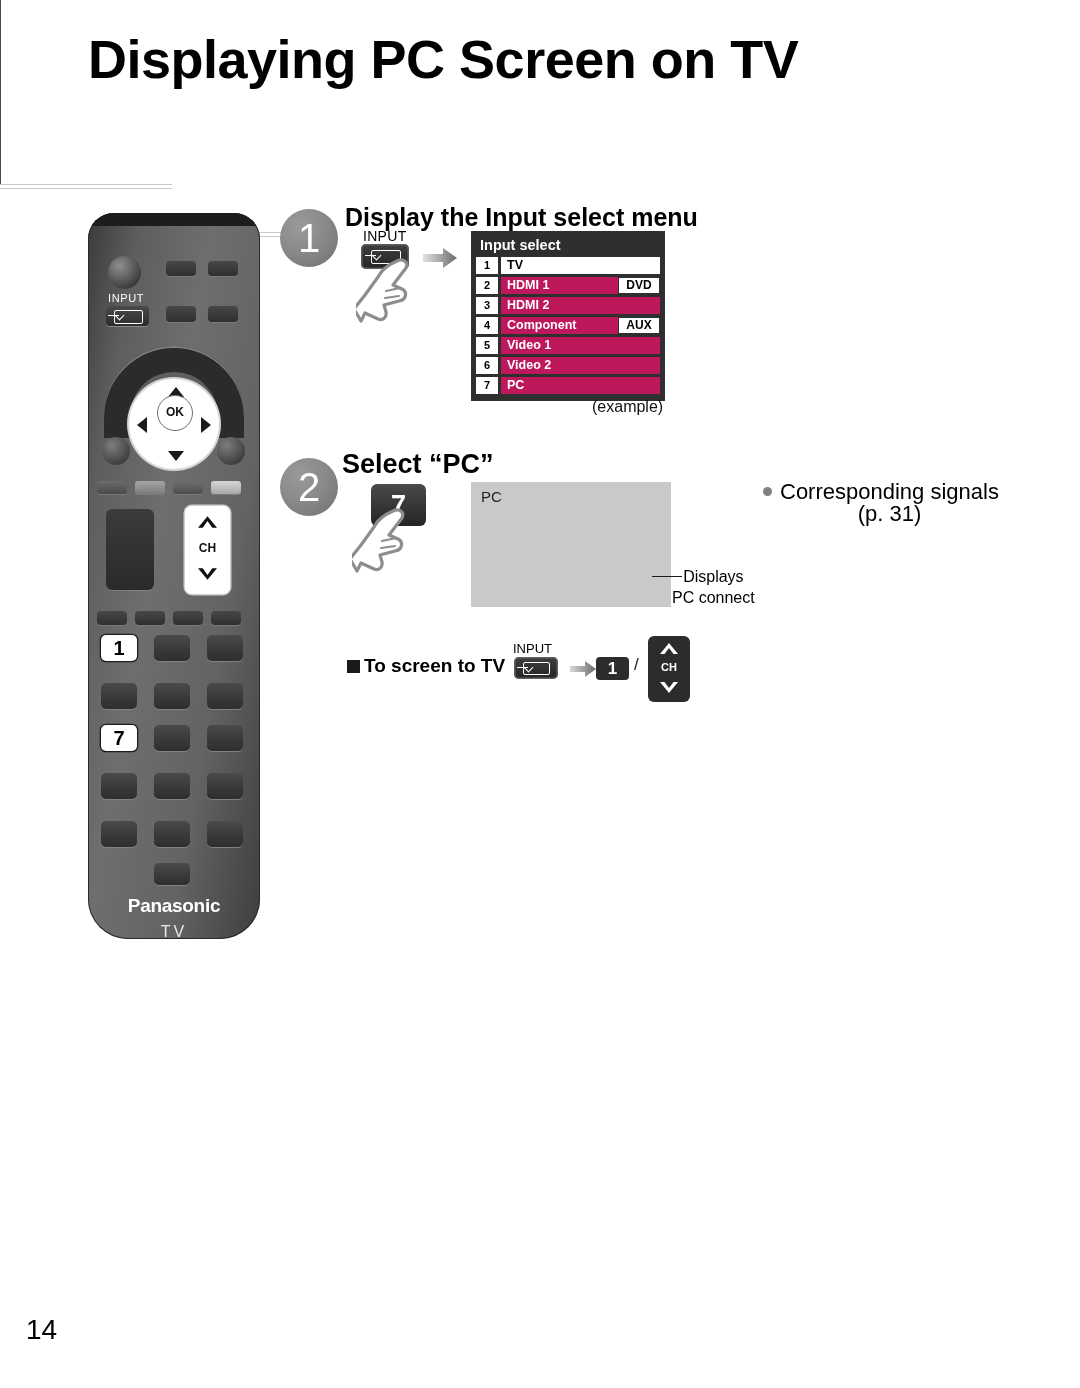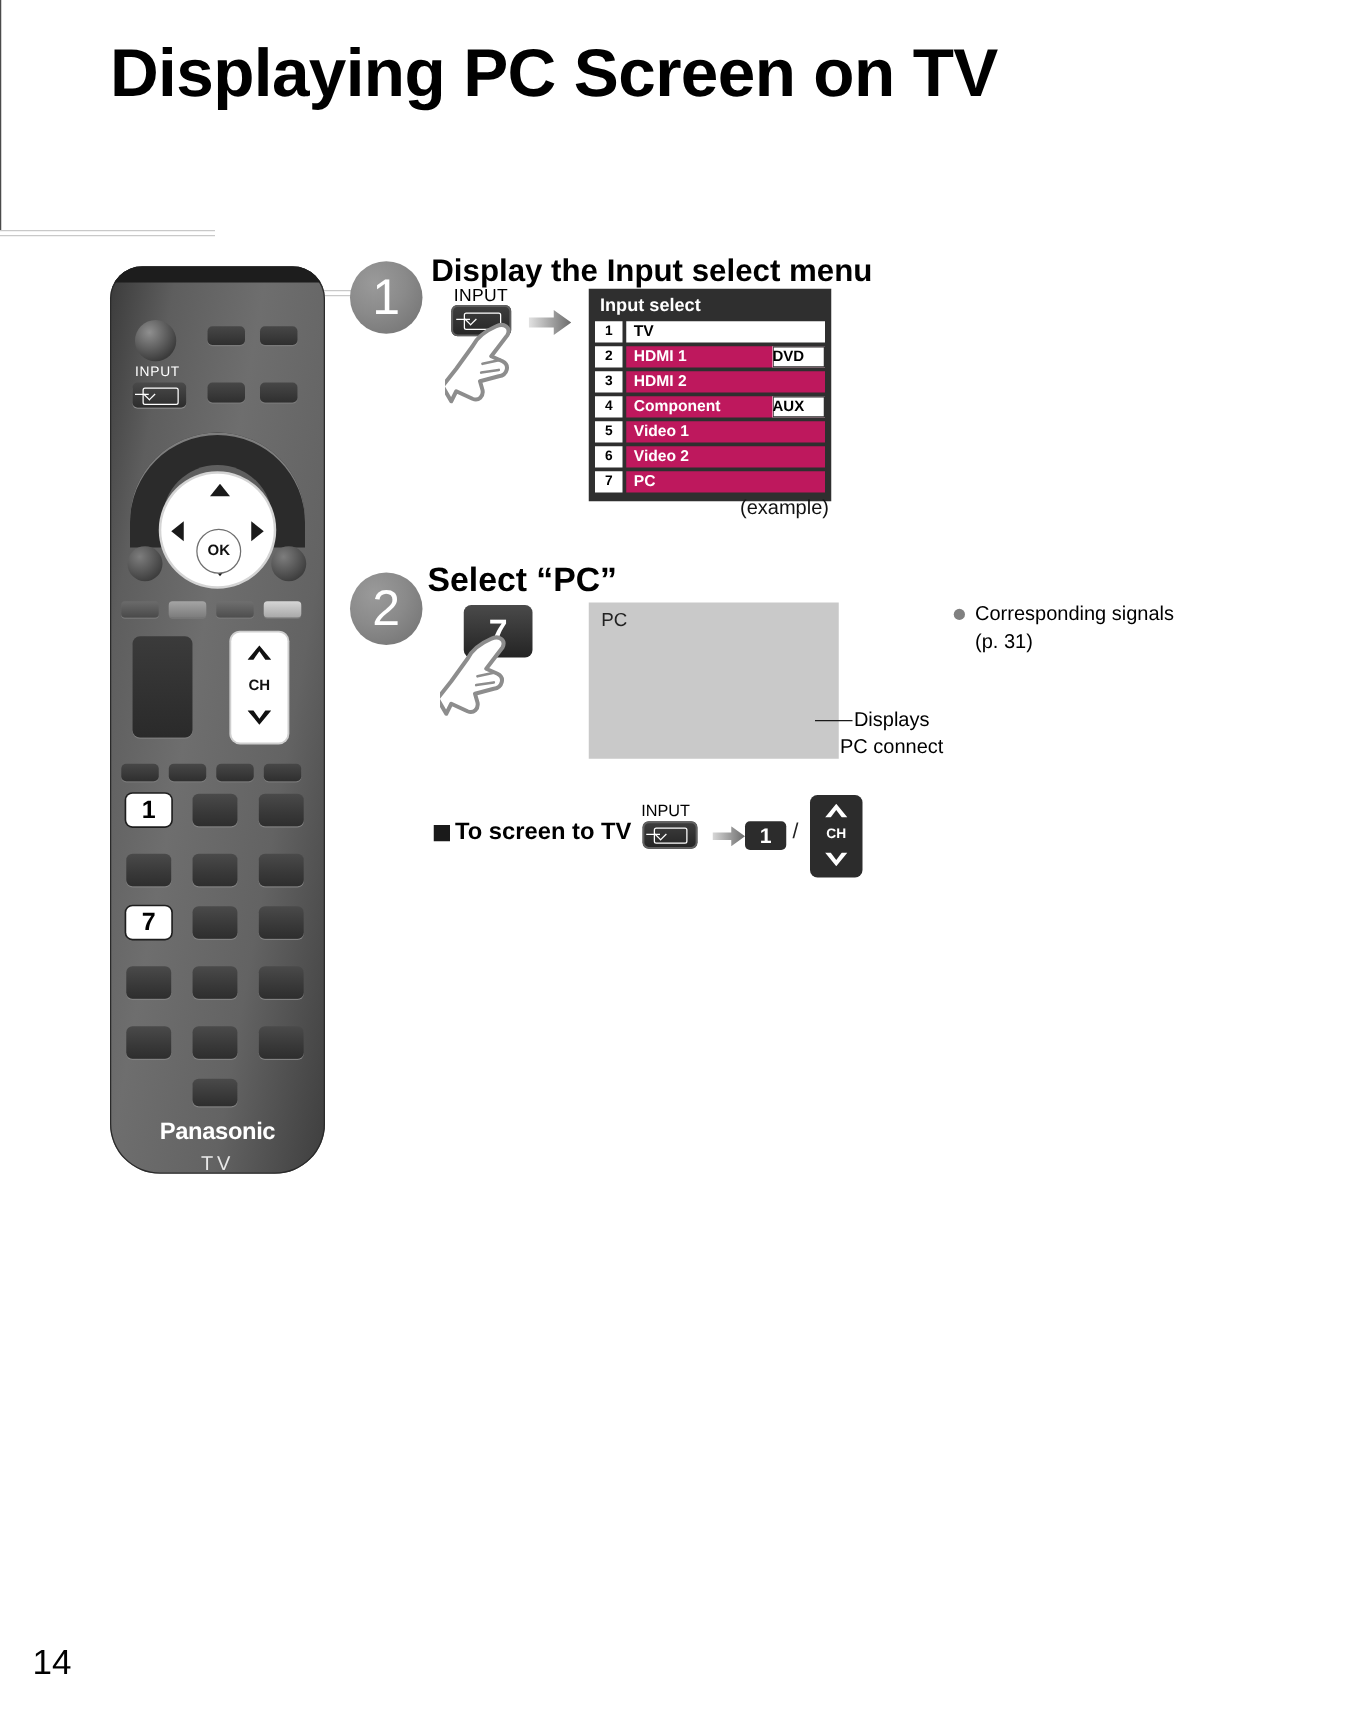--- a/index.html
+++ b/index.html
@@ -142,21 +142,21 @@
     width: 88px; height: 66px; border-radius: 44px 44px 0 0;
     background: linear-gradient(180deg, #5f5f5f, #555);
   }
   #dpad {
     position: absolute; left: 41px; top: 166px; width: 90px; height: 90px;
     border-radius: 50%;
     background: #ffffff;
     box-shadow: 0 0 0 2px #d4d4d4;
   }
   #ok-btn {
-    position: absolute; left: 28px; top: 44px; width: 34px; height: 34px;
+    position: absolute; left: 28px; top: 16px; width: 34px; height: 34px;
     border-radius: 50%; border: 1.6px solid #6f6f6f; background: #ffffff;
     font-size: 12px; font-weight: bold; text-align: center; line-height: 33px; color: #111;
   }
   .dpad-arrow { position: absolute; width: 0; height: 0; }
   #dp-up    { left: 39px; top: 8px;  border-left: 8px solid transparent; border-right: 8px solid transparent; border-bottom: 10px solid #1a1a1a; }
   #dp-down  { left: 39px; top: 72px; border-left: 8px solid transparent; border-right: 8px solid transparent; border-top: 10px solid #1a1a1a; }
   #dp-left  { left: 8px;  top: 38px; border-top: 8px solid transparent; border-bottom: 8px solid transparent; border-right: 10px solid #1a1a1a; }
   #dp-right { left: 72px; top: 38px; border-top: 8px solid transparent; border-bottom: 8px solid transparent; border-left: 10px solid #1a1a1a; }
 
   #sidebtn-l { position: absolute; left: 14px; top: 224px; width: 28px; height: 28px; border-radius: 50%;
@@ -238,41 +238,41 @@
     text-align: center; line-height: 17px; margin-right: 3px; flex: none;
   }
   .menu-body {
     flex: 1; background: #be185d; color: #ffffff; font-size: 12.5px; font-weight: bold;
     line-height: 17px; padding-left: 6px; position: relative; display: flex; align-items: center;
   }
   .menu-row.selected .menu-body { background: #ffffff; color: #000000; }
   .menu-badge {
     position: absolute; right: 0; top: 0; height: 17px; min-width: 42px;
     background: #ffffff; color: #000; font-size: 12px; font-weight: bold;
-    text-align: left; line-height: 17px; box-shadow: inset 0 0 0 1px #2f2f2f;
+    text-align: center; line-height: 17px; box-shadow: inset 0 0 0 1px #2f2f2f;
   }
   #example-label {
     position: absolute; left: 592px; top: 398px; font-size: 16px; color: #111;
   }
 
   
   #pc-screen {
     position: absolute; left: 471px; top: 482px; width: 200px; height: 125px;
     background: #c9c9c9;
   }
   #pc-screen-label { position: absolute; left: 10px; top: 6px; font-size: 15px; color: #222; }
   #pc-leader { position: absolute; left: 652px; top: 576px; width: 30px; height: 0; border-top: 1.6px solid #1a1a1a; }
   #pc-caption { position: absolute; left: 672px; top: 566px; font-size: 16px; line-height: 21px; text-align: center; }
 
   
   #corr-bullet {
     position: absolute; left: 763px; top: 487px; width: 9px; height: 9px;
     border-radius: 50%; background: #808080;
   }
-  #corr-text { position: absolute; left: 780px; top: 481px; font-size: 16px; line-height: 22px; }
+  #corr-text { position: absolute; left: 780px; top: 481px; font-size: 22px; line-height: 22px; text-align: center; }
 
   
   #return-square {
     position: absolute; left: 347px; top: 660px; width: 13px; height: 13px; background: #1a1a1a;
   }
   #return-label {
     position: absolute; left: 364px; top: 655px; font-size: 19px; font-weight: bold; white-space: nowrap;
   }
   #ret-input-label { position: absolute; left: 513px; top: 641px; font-size: 13px; }
   #ret-input-key {

